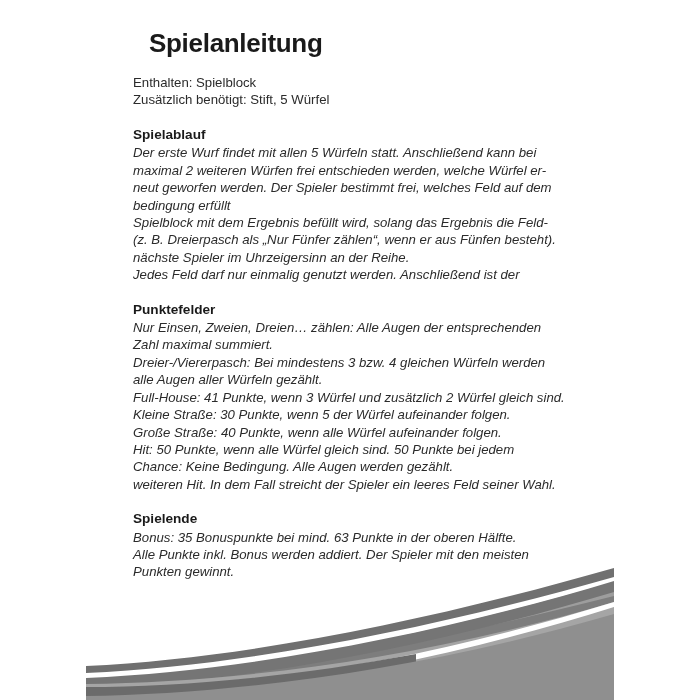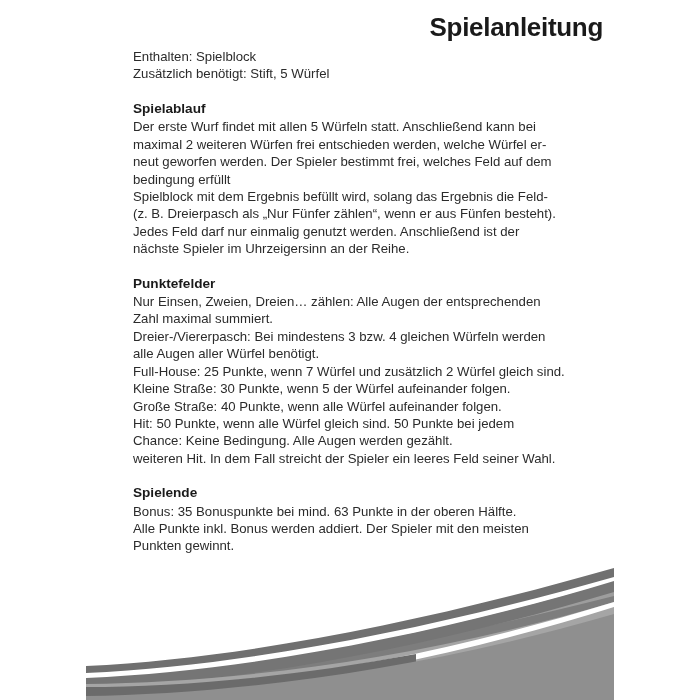--- a/index.html
+++ b/index.html
@@ -25,24 +25,23 @@
     position: absolute;
     left: 133px;
     top: 0;
     width: 470px;
   }
   .doc-title {
     font-size: 26px;
     font-weight: bold;
     letter-spacing: -0.3px;
     line-height: 30px;
-    margin: 0;
+    margin: 16px;
     padding-top: 12px;
     color: #1a1a1a;
-    text-align: right;
   }
   .intro {
     margin-top: 6px;
   }
   .line {
     font-size: 13.2px;
     line-height: 17.4px;
     color: #2b2b2b;
     white-space: pre-wrap;
   }
@@ -51,20 +50,21 @@
   }
   .section-heading {
     font-size: 13.6px;
     font-weight: bold;
     line-height: 18px;
     color: #1a1a1a;
     margin: 0 0 0.5px 0;
   }
   .para {
     margin: 0;
+    font-style: italic;
   }
 
   
   .swoosh {
     position: absolute;
     left: 86px;
     top: 568px;
     width: 528px;
     height: 132px;
   }
@@ -90,33 +90,33 @@
 
     <div class="section">
       <div class="section-heading">Spielablauf</div>
       <div class="para">
         <div class="line">Der erste Wurf findet mit allen 5 Würfeln statt. Anschließend kann bei</div>
         <div class="line">maximal 2 weiteren Würfen frei entschieden werden, welche Würfel er-</div>
         <div class="line">neut geworfen werden. Der Spieler bestimmt frei, welches Feld auf dem</div>
         <div class="line">bedingung erfüllt</div>
         <div class="line">Spielblock mit dem Ergebnis befüllt wird, solang das Ergebnis die Feld-</div>
         <div class="line">(z. B. Dreierpasch als „Nur Fünfer zählen“, wenn er aus Fünfen besteht).</div>
+        <div class="line">nächste Spieler im Uhrzeigersinn an der Reihe.</div>
         <div class="line">Jedes Feld darf nur einmalig genutzt werden. Anschließend ist der</div>
-        <div class="line">nächste Spieler im Uhrzeigersinn an der Reihe.</div>
       </div>
     </div>
 
     <div class="section">
       <div class="section-heading">Punktefelder</div>
       <div class="para">
         <div class="line">Nur Einsen, Zweien, Dreien… zählen: Alle Augen der entsprechenden</div>
         <div class="line">Zahl maximal summiert.</div>
         <div class="line">Dreier-/Viererpasch: Bei mindestens 3 bzw. 4 gleichen Würfeln werden</div>
-        <div class="line">alle Augen aller Würfel benötigt.</div>
-        <div class="line">Full-House: 25 Punkte, wenn 7 Würfel und zusätzlich 2 Würfel gleich sind.</div>
+        <div class="line">alle Augen aller Würfeln gezählt.</div>
+        <div class="line">Full-House: 41 Punkte, wenn 3 Würfel und zusätzlich 2 Würfel gleich sind.</div>
         <div class="line">Kleine Straße: 30 Punkte, wenn 5 der Würfel aufeinander folgen.</div>
         <div class="line">Große Straße: 40 Punkte, wenn alle Würfel aufeinander folgen.</div>
         <div class="line">Hit: 50 Punkte, wenn alle Würfel gleich sind. 50 Punkte bei jedem</div>
         <div class="line">Chance: Keine Bedingung. Alle Augen werden gezählt.</div>
         <div class="line">weiteren Hit. In dem Fall streicht der Spieler ein leeres Feld seiner Wahl.</div>
       </div>
     </div>
 
     <div class="section">
       <div class="section-heading">Spielende</div>

